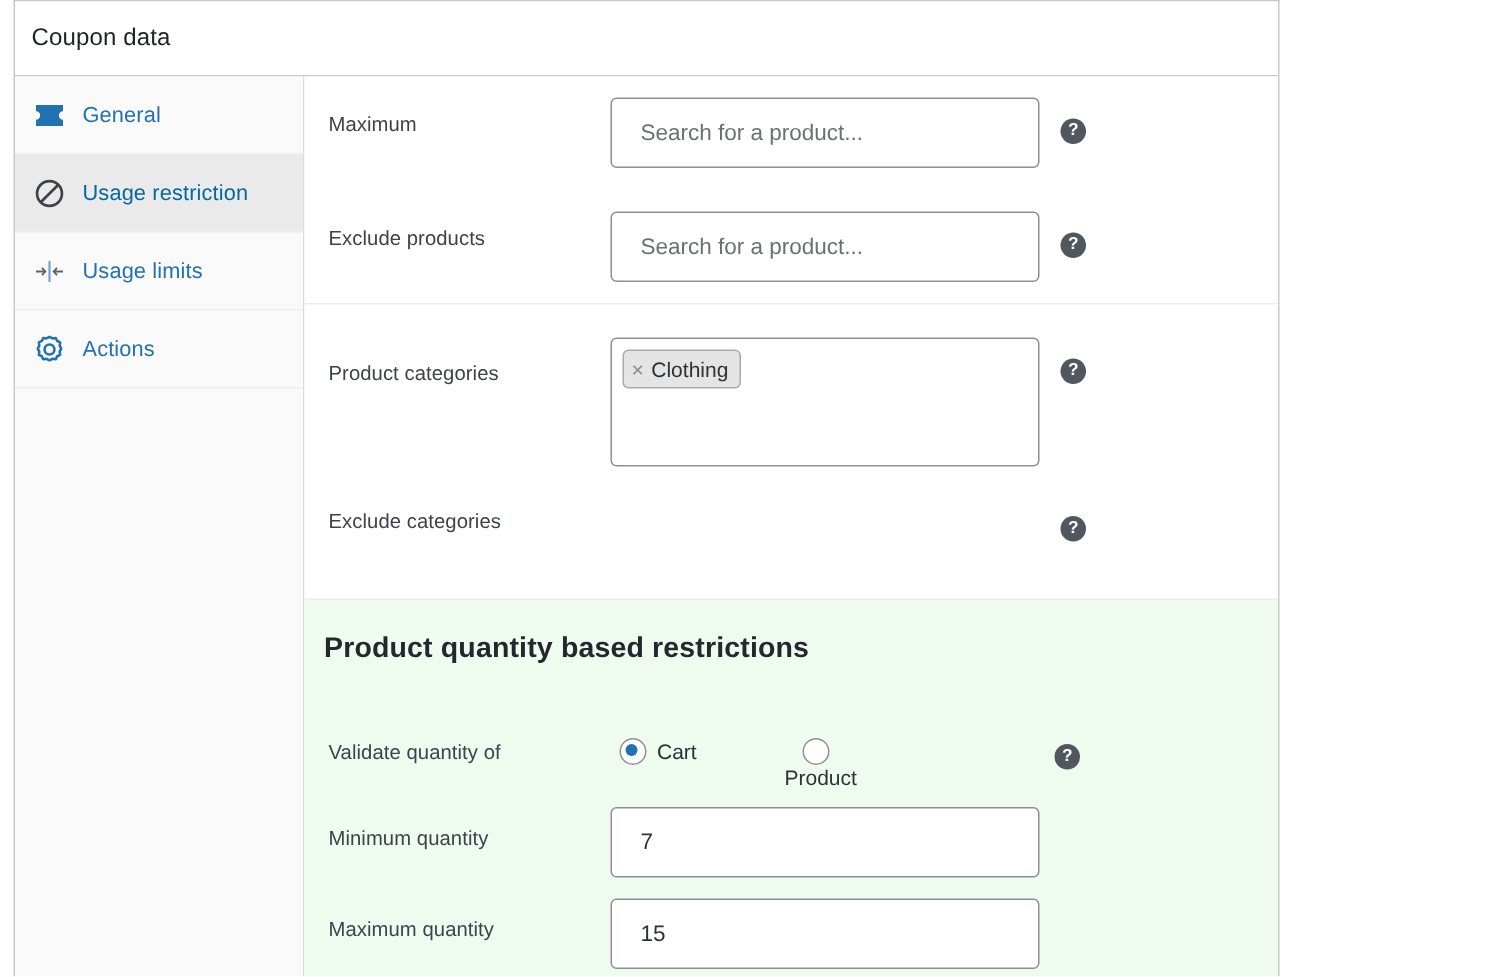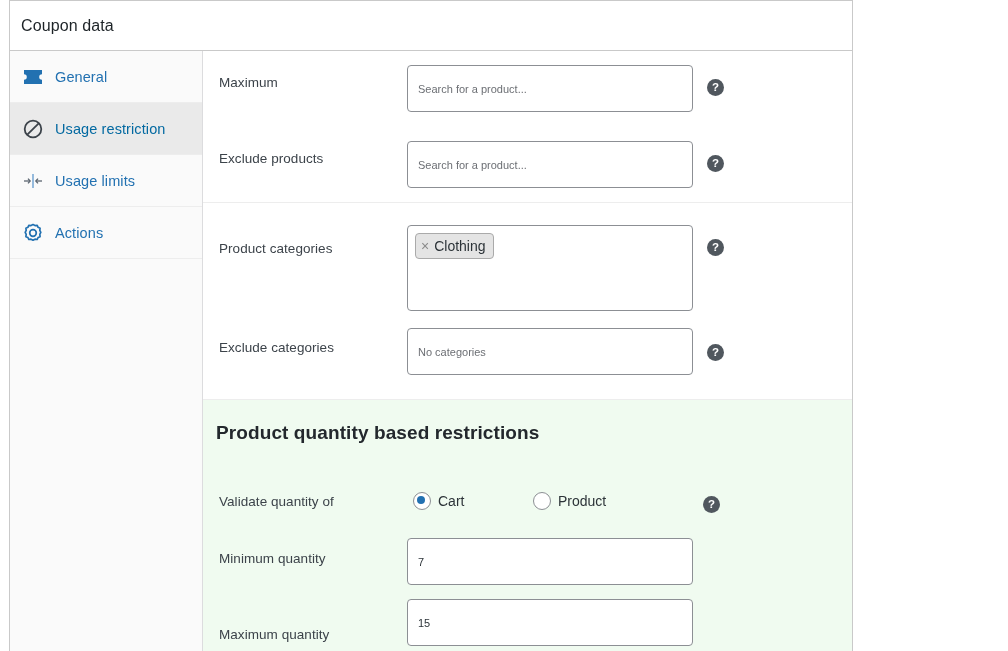--- a/index.html
+++ b/index.html
@@ -130,23 +130,23 @@
     top: 12px;
   }
   .txtfield {
     width: 286px;
     height: 47px;
     border: 1px solid #8c8f94;
     border-radius: 4px;
     background: #ffffff;
     box-sizing: border-box;
     font-family: "Liberation Sans", sans-serif;
-    font-size: 11px;
+    font-size: 15px;
     color: #2c3338;
-    padding: 0 10px;
+    padding: 0 19px;
     outline: none;
   }
   .txtfield::placeholder { color: #6c6f74; opacity: 1; }
   .tagbox {
     width: 286px;
     height: 86px;
     border: 1px solid #8c8f94;
     border-radius: 4px;
     background: #ffffff;
     box-sizing: border-box;
@@ -333,57 +333,54 @@
                   <span class="tag-x">×</span>
                   <span>Clothing</span>
                 </span>
               </div>
             </div>
             <div class="help" style="left:504px; top:36px;">?</div>
           </div>
 
           <div class="row" style="height:82px;">
             <div class="row-label" style="top:23px;">Exclude categories</div>
-            <div class="field-wrap" style="top:11px;">
-              <input class="txtfield" type="text" placeholder="No categories" style="">
-            </div>
             <div class="help" style="left:504px; top:27px;">?</div>
           </div>
 
         </div>
 
         <div class="green-sec">
 
           <div class="green-title">Product quantity based restrictions</div>
 
           <div class="radio-row">
             <div class="row-label" style="top:14px;">Validate quantity of</div>
 
             <div class="radio-opt" style="left:210px; top:12px;">
               <span class="radio-dot on"></span>
               <span class="radio-lbl">Cart</span>
             </div>
 
-            <div class="radio-opt" style="left:330px; top:12px;">
+            <div class="radio-opt" style="left:320px; top:12px;flex-direction:column;">
               <span class="radio-dot"></span>
               <span class="radio-lbl">Product</span>
             </div>
 
             <div class="help" style="left:500px; top:16px;">?</div>
           </div>
 
           <div class="row" style="position:absolute; left:0; right:0; top:134px; height:62px;">
             <div class="row-label" style="top:17px;">Minimum quantity</div>
             <div class="field-wrap" style="top:4px;">
               <input class="txtfield" type="text" value="7" style="">
             </div>
           </div>
 
           <div class="row" style="position:absolute; left:0; right:0; top:195px; height:62px;">
-            <div class="row-label" style="top:17px;margin-top:15px;">Maximum quantity</div>
+            <div class="row-label" style="top:17px;">Maximum quantity</div>
             <div class="field-wrap" style="top:4px;">
               <input class="txtfield" type="text" value="15" style="">
             </div>
           </div>
 
         </div>
 
       </div>
     </div>
   </div>

